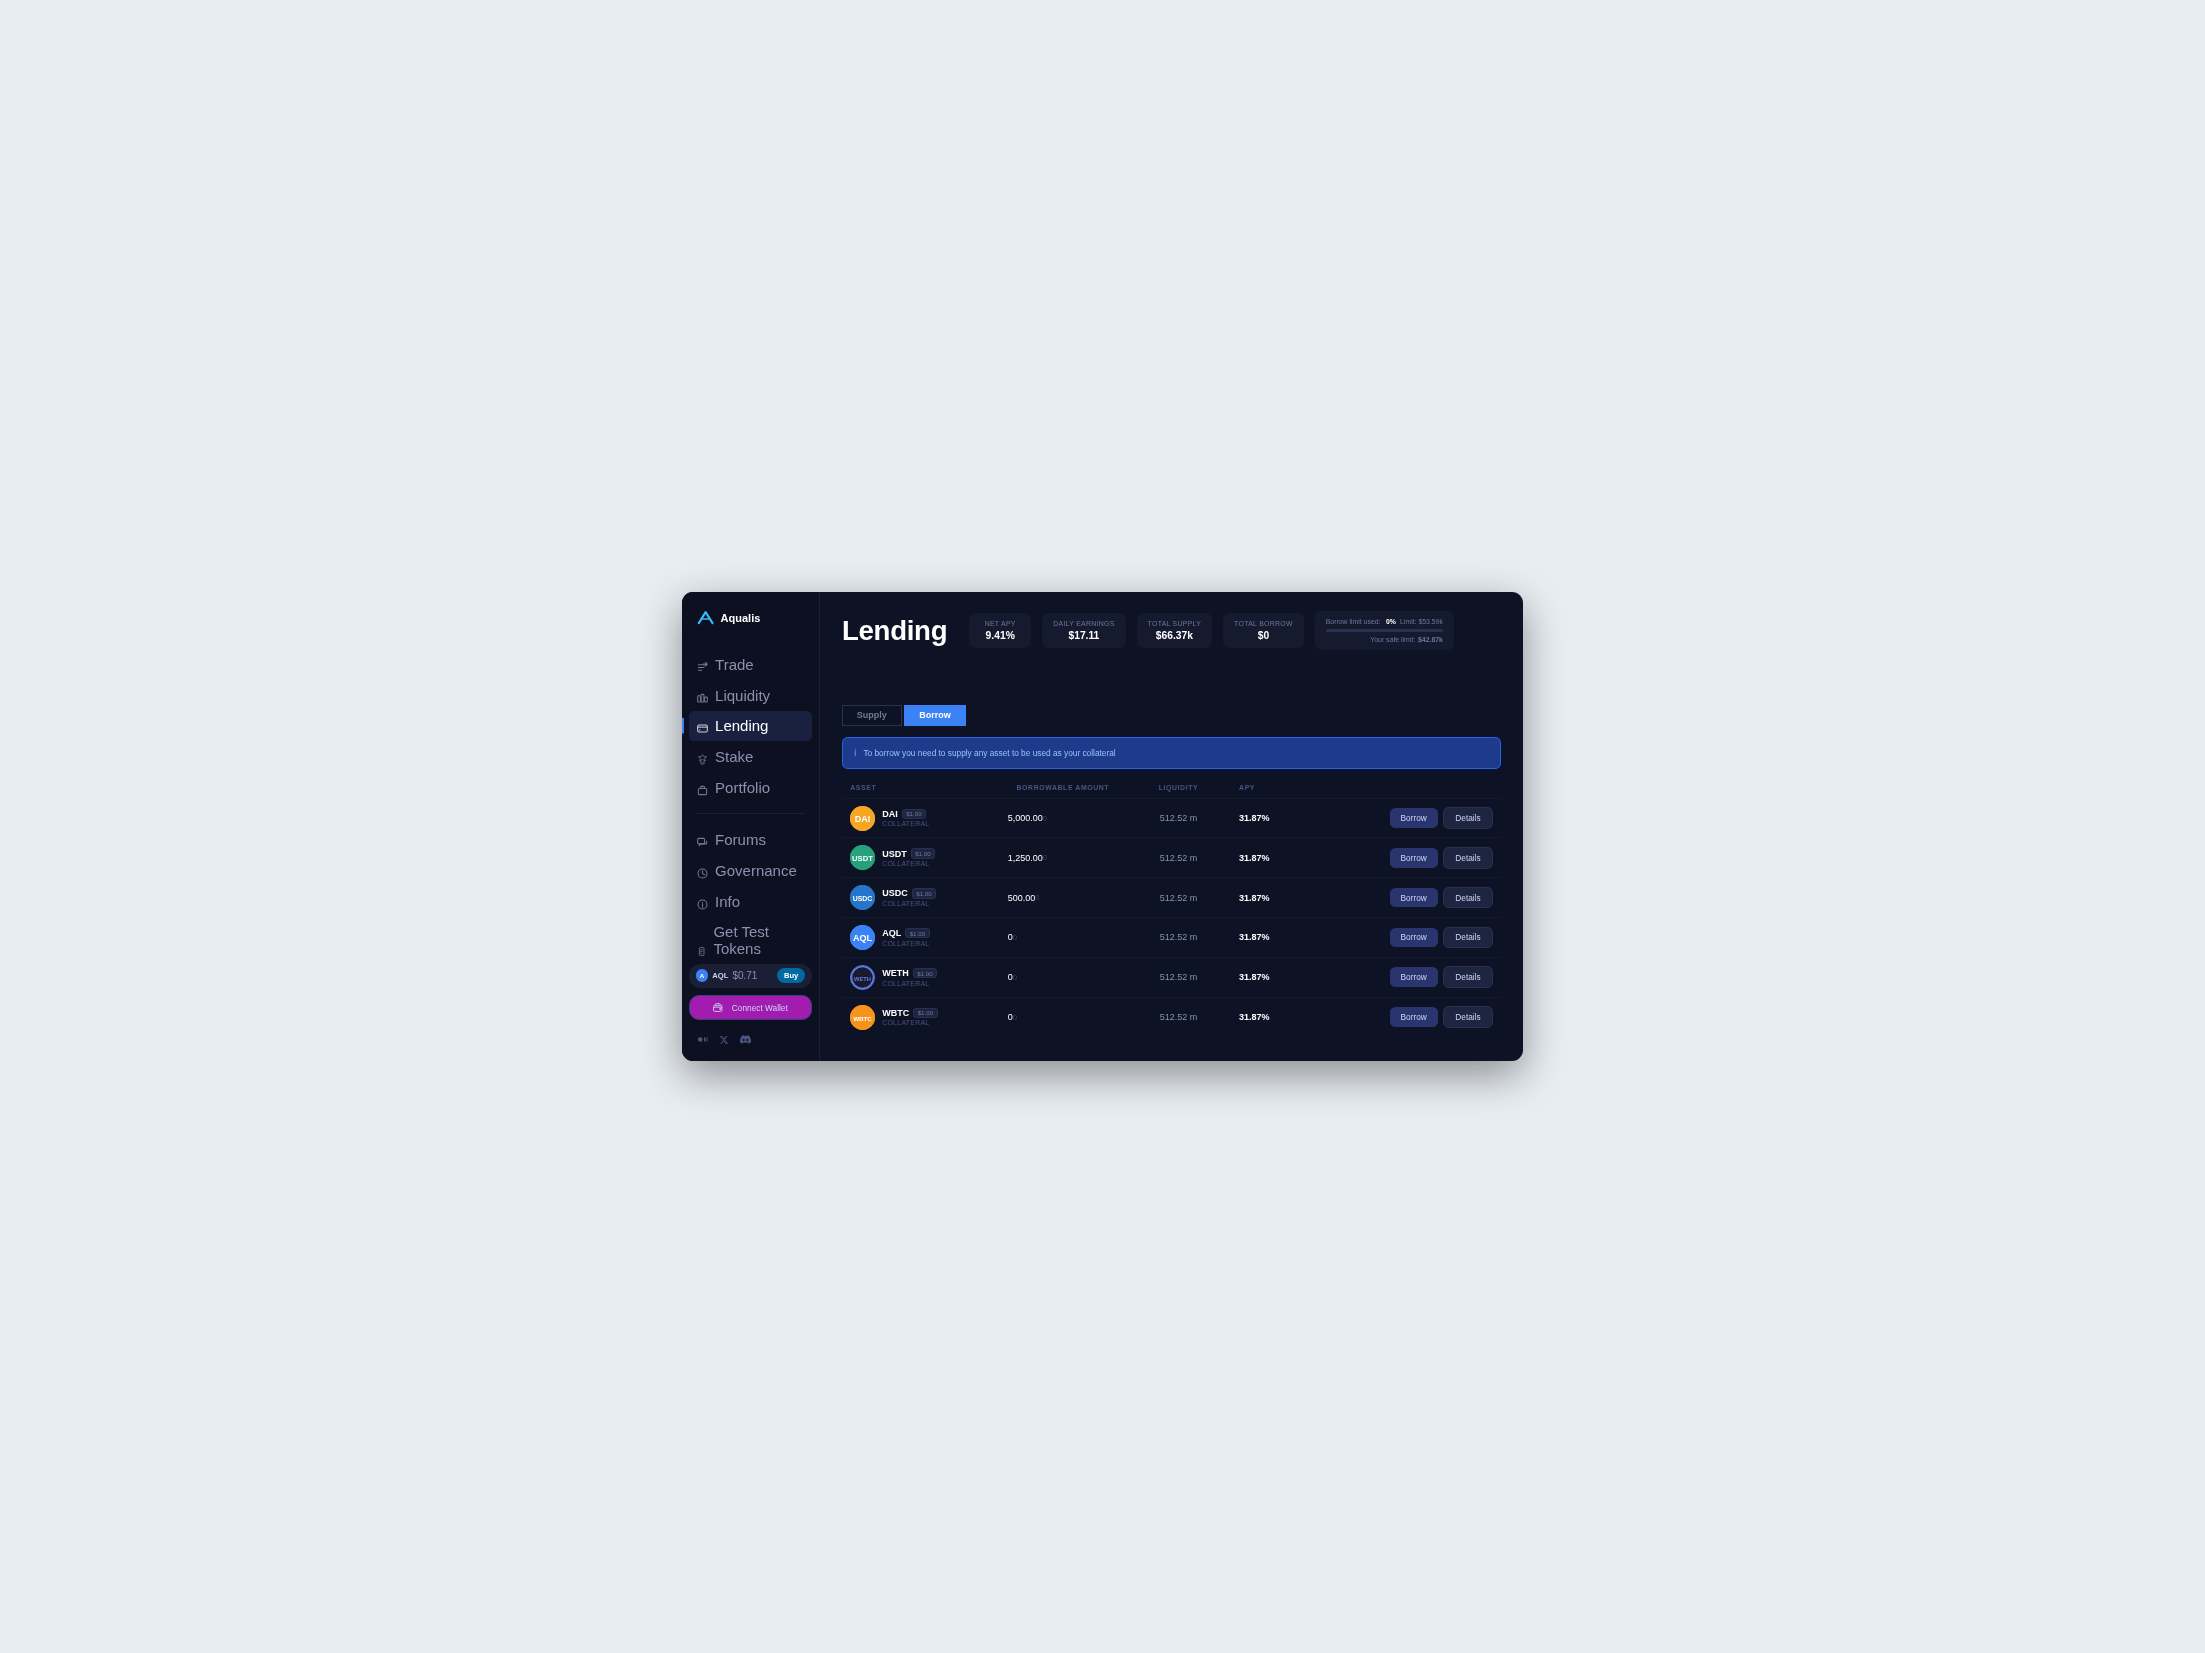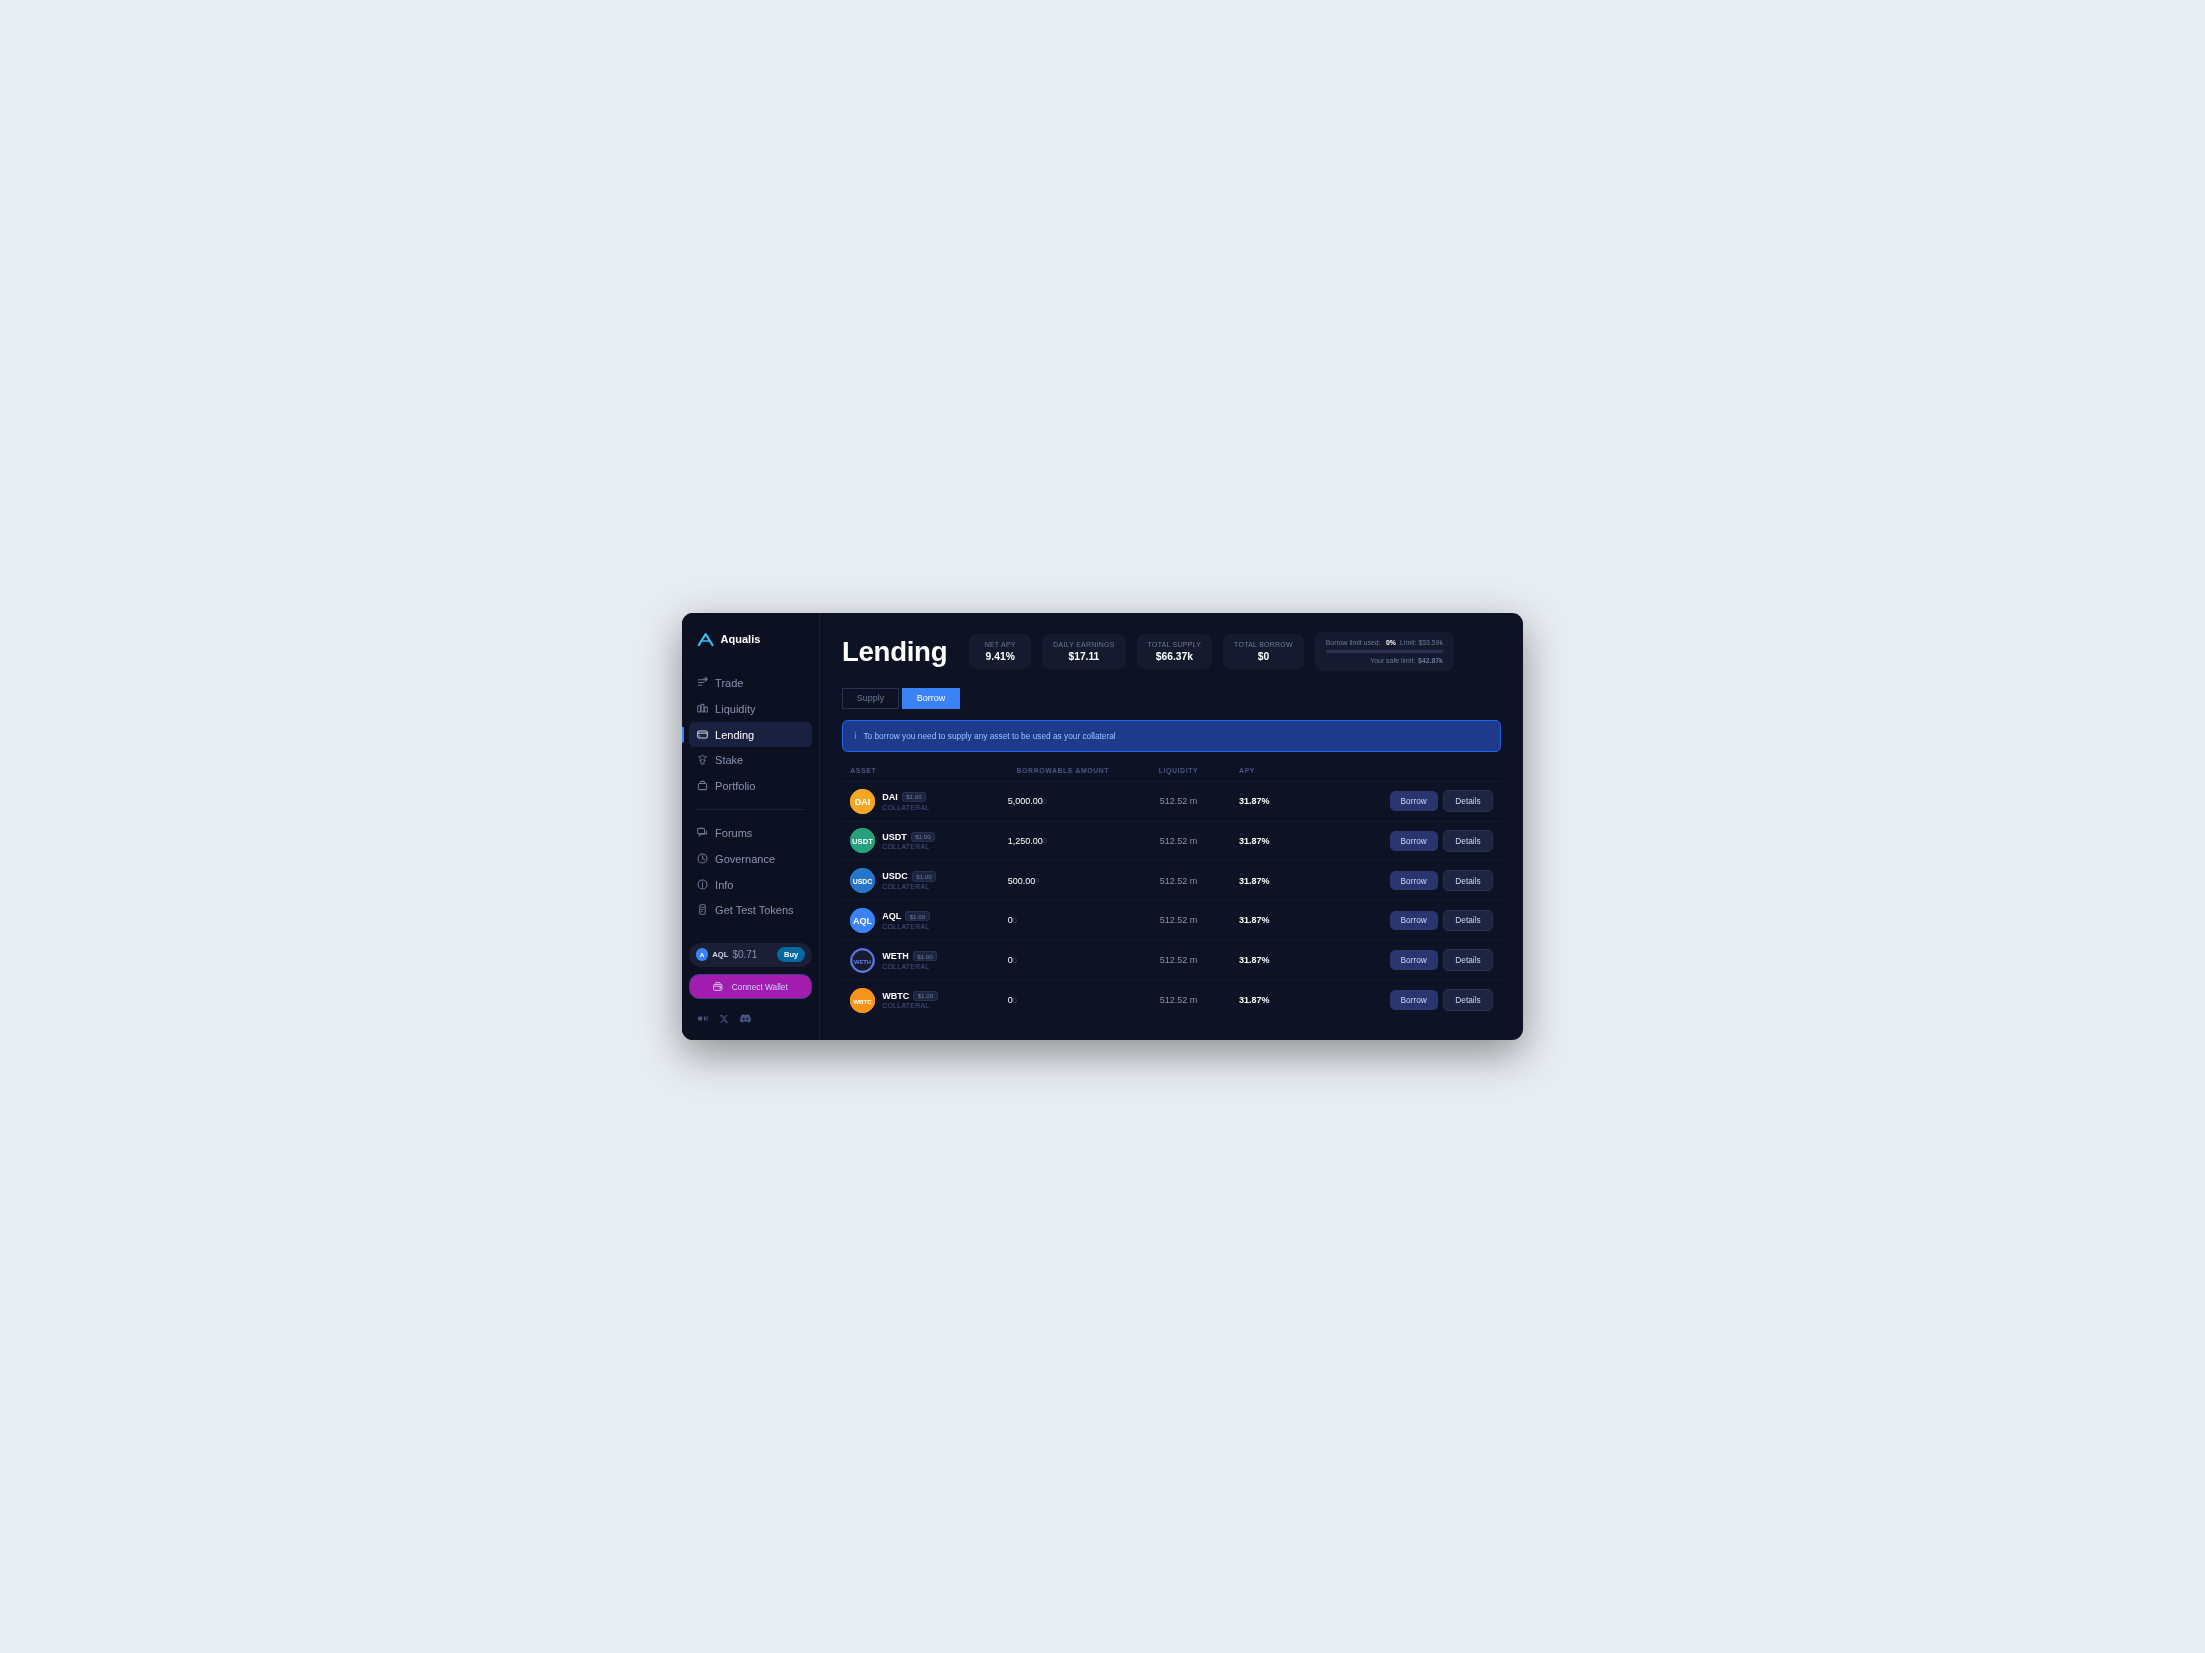--- a/index.html
+++ b/index.html
@@ -48,27 +48,27 @@
       font-weight: 600;
     }
     .sidebar-nav {
       display: flex;
       flex-direction: column;
       gap: 1.4px;
       padding: 0 6.9px;
     }
     .nav-item {
       display: flex;
-      align-items: flex-start;
+      align-items: flex-end;
       gap: 6.9px;
       padding: 6.2px 8.3px;
       border-radius: 5.5px;
       cursor: pointer;
       color: #8892b0;
-      font-size: 11px;
+      font-size: 15px;
       font-weight: 500;
       transition: all 0.2s;
       position: relative;
     }
     .nav-item.active {
       background: #1a2040;
       color: #ffffff;
     }
     .nav-item.active::before {
       content: '';
@@ -245,23 +245,24 @@
     
     .tabs-row {
       display: flex;
       gap: 2.8px;
       margin-bottom: 11px;
     }
     .tab-btn {
       padding: 4.8px 13.8px;
       border-radius: 0;
       font-size: 9px;
-      font-weight: 400;
+      font-weight: 700;
       cursor: pointer;
       border: 0.7px solid transparent;
+      margin-top: 38px;
     }
     .tab-btn.inactive {
       background: transparent;
       border-color: #2a3050;
       color: #6b7a99;
     }
     .tab-btn.active {
       background: #3b82f6;
       color: white;
       border-color: #3b82f6;

